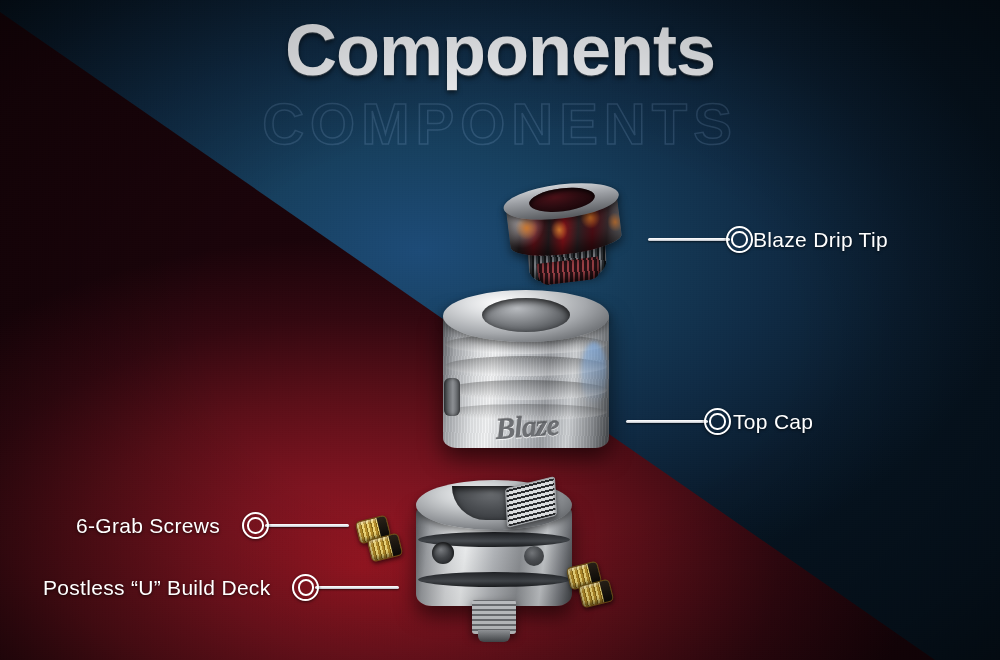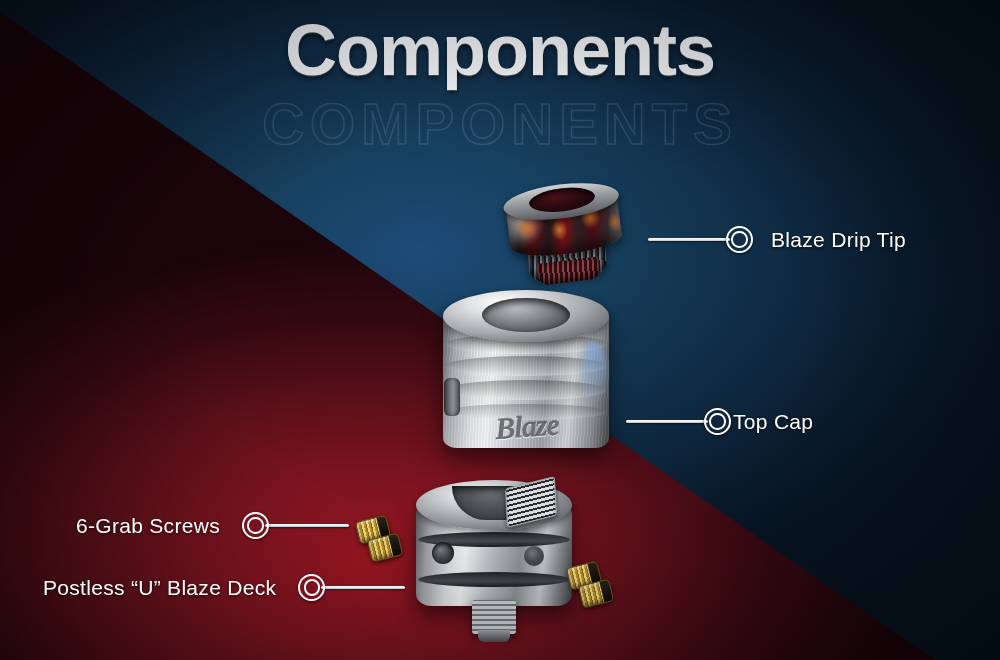--- a/index.html
+++ b/index.html
@@ -297,34 +297,34 @@
     <div class="screw sb">
         <span class="hex"></span>
       </div>
   </div>
 
   <div class="bg-vignette"></div>
 
   <div class="callout" style="left:648px;top:226px;">
     <div class="lline" style="width:82px;"></div>
     <div class="marker" style="margin-left:-4px;"></div>
-    <div class="txt" style="margin-left:18px;">Blaze Drip Tip</div>
+    <div class="txt" style="">Blaze Drip Tip</div>
   </div>
 
   <div class="callout" style="left:626px;top:408px;">
     <div class="lline" style="width:82px;"></div>
     <div class="marker" style="margin-left:-4px;"></div>
     <div class="txt" style="margin-left:2px;">Top Cap</div>
   </div>
 
   <div class="callout" style="left:76px;top:512px;">
     <div class="txt">6-Grab Screws</div>
     <div class="marker" style="margin-left:22px;"></div>
     <div class="lline" style="width:84px;margin-left:-4px;"></div>
   </div>
 
   <div class="callout" style="left:43px;top:574px;">
-    <div class="txt">Postless “U” Blaze Deck</div>
+    <div class="txt">Postless “U” Build Deck</div>
     <div class="marker" style="margin-left:22px;"></div>
     <div class="lline" style="width:84px;margin-left:-4px;"></div>
   </div>
 
 </div>
 
 </body></html>

